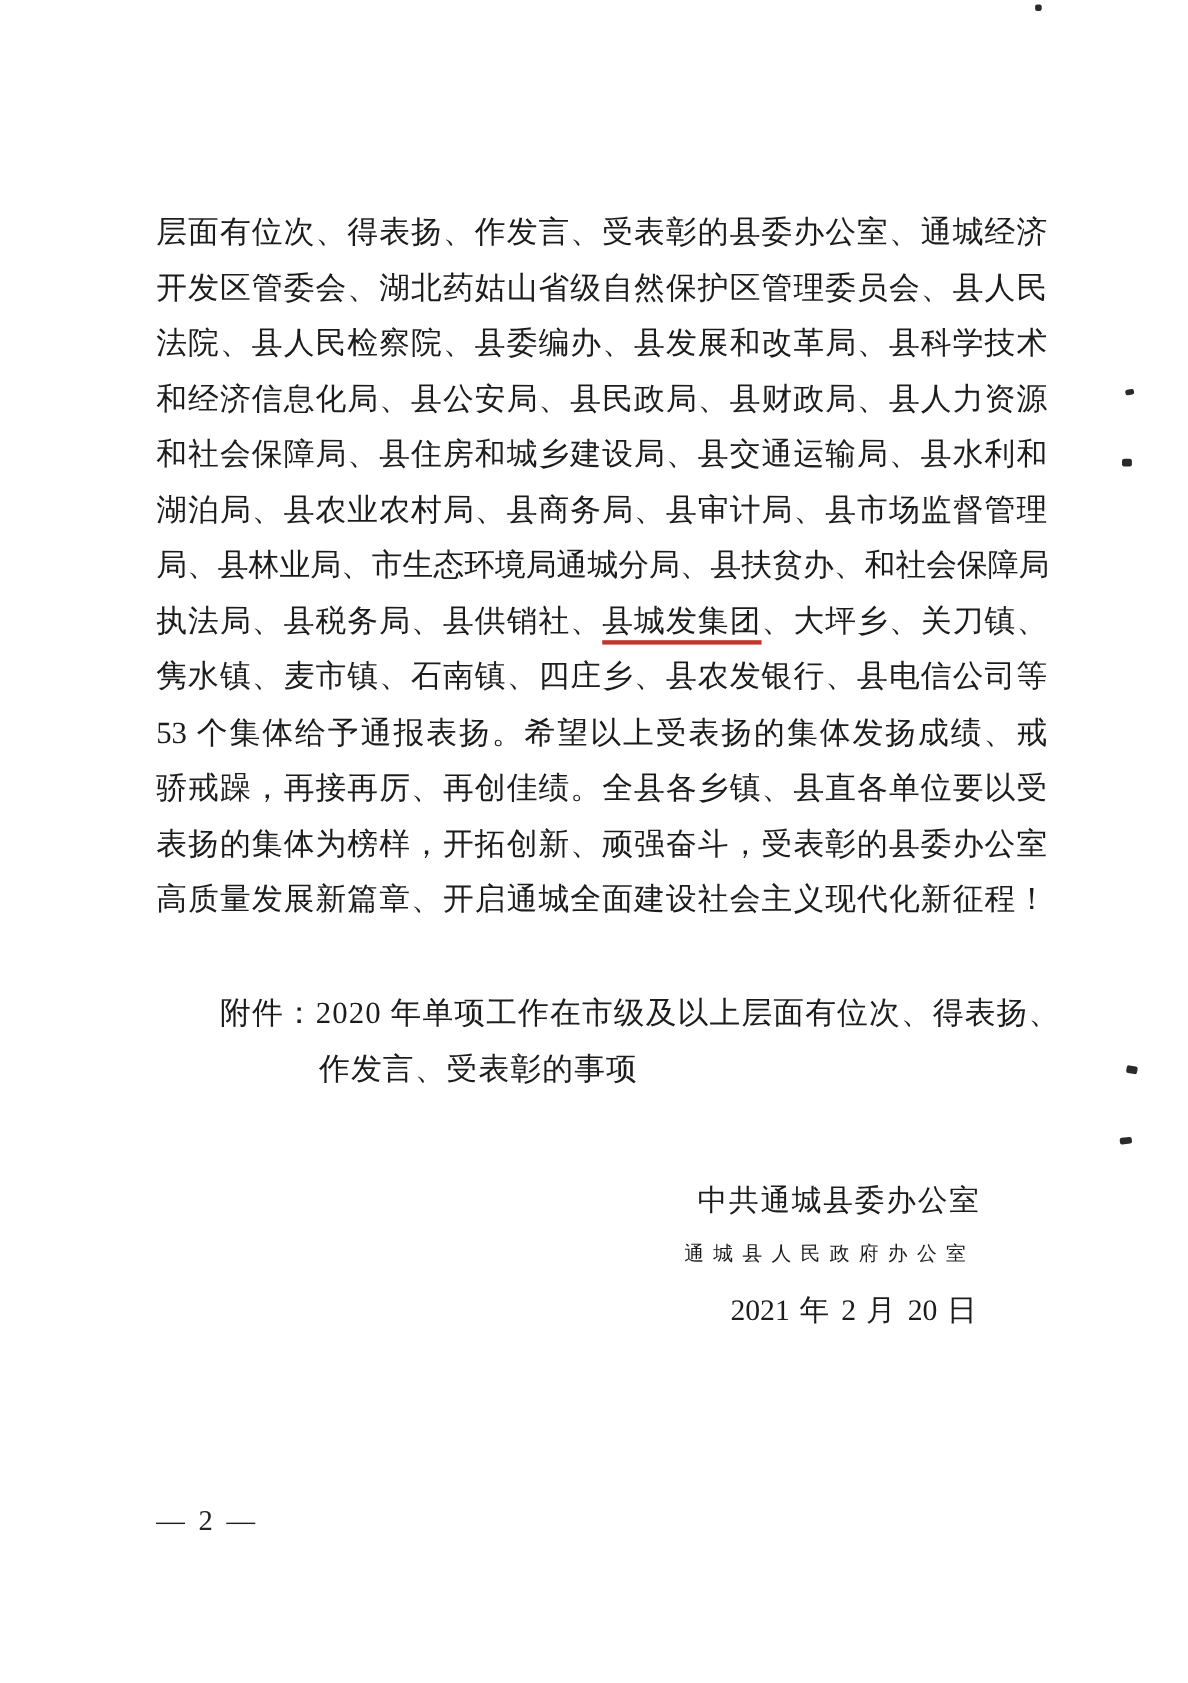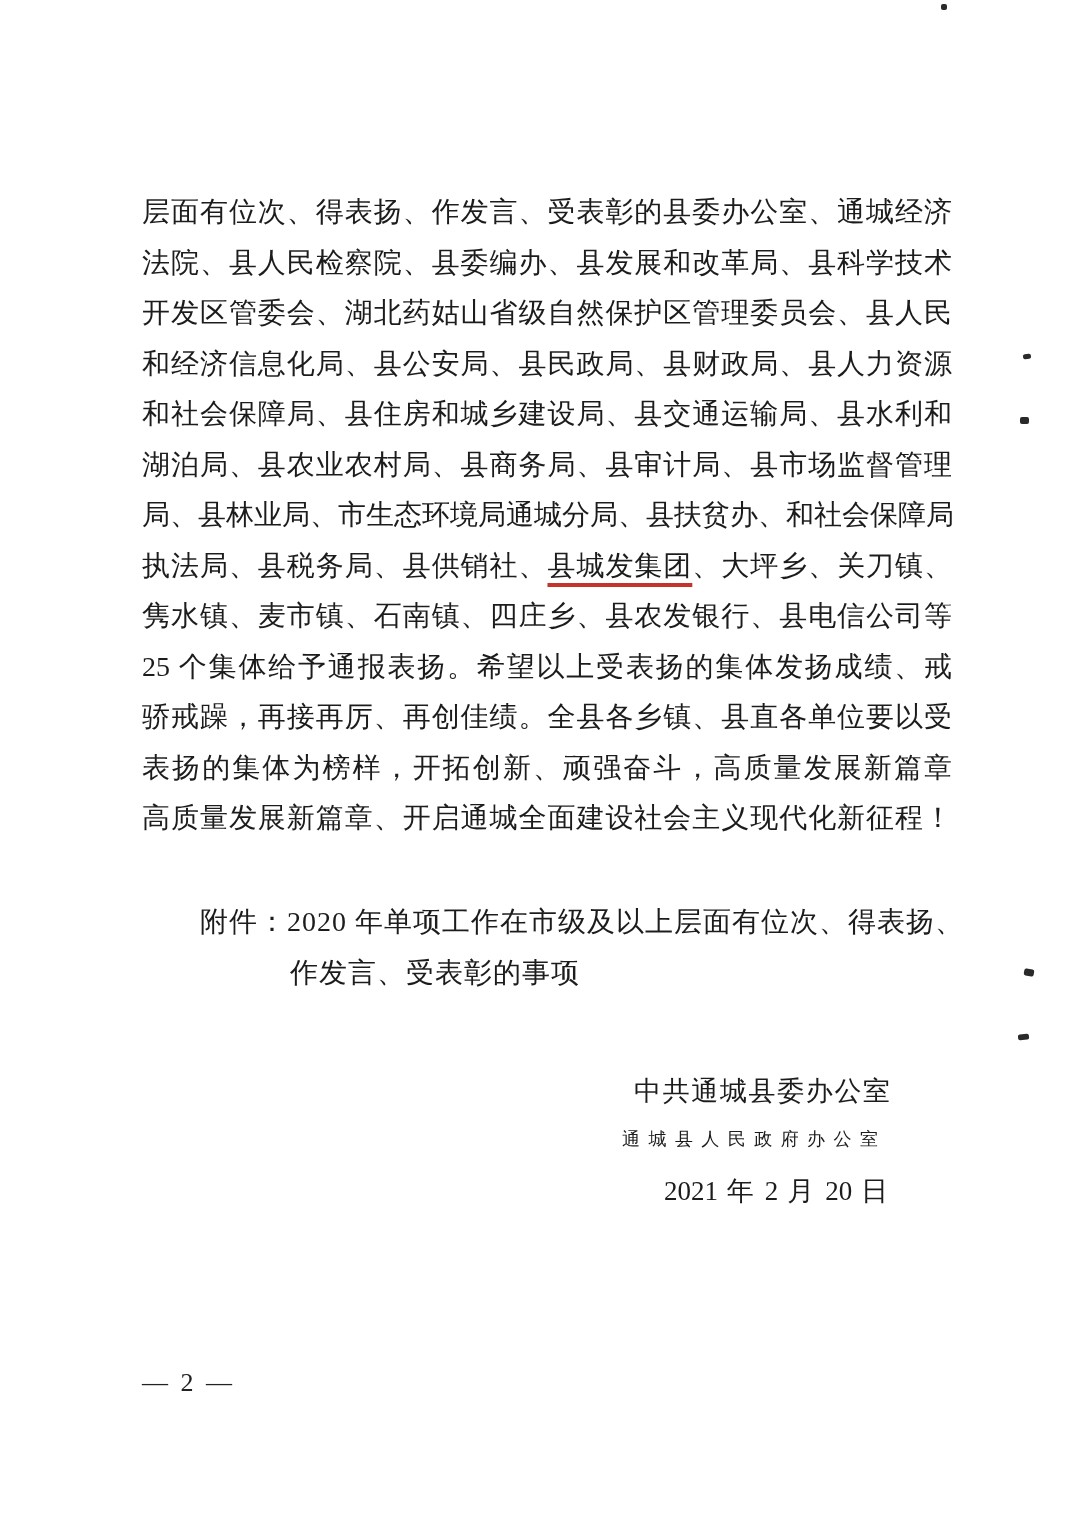--- a/index.html
+++ b/index.html
@@ -93,31 +93,31 @@
   .speck.s4 { left: 1024px; top: 969px; width: 10px; height: 7px; transform: rotate(10deg); }
   .speck.s5 { left: 1018px; top: 1034px; width: 11px; height: 6px; transform: rotate(-6deg); }
 </style>
 </head>
 <body>
 
 <div class="page">
 
   <div class="body-paragraph">
     <div class="bline">层面有位次、得表扬、作发言、受表彰的县委办公室、通城经济</div>
+    <div class="bline">开发区管委会、湖北药姑山省级自然保护区管理委员会、县人民</div>
     <div class="bline">法院、县人民检察院、县委编办、县发展和改革局、县科学技术</div>
-    <div class="bline">开发区管委会、湖北药姑山省级自然保护区管理委员会、县人民</div>
     <div class="bline">和经济信息化局、县公安局、县民政局、县财政局、县人力资源</div>
     <div class="bline">和社会保障局、县住房和城乡建设局、县交通运输局、县水利和</div>
     <div class="bline">湖泊局、县农业农村局、县商务局、县审计局、县市场监督管理</div>
     <div class="bline">局、县林业局、市生态环境局通城分局、县扶贫办、和社会保障局</div>
     <div class="bline"><span>执法局、县税务局、县供销社、</span><span class="red-underline">县城发集团</span><span>、大坪乡、关刀镇、</span></div>
     <div class="bline">隽水镇、麦市镇、石南镇、四庄乡、县农发银行、县电信公司等</div>
-    <div class="bline">25 个集体给予通报表扬。希望以上受表扬的集体发扬成绩、戒</div>
+    <div class="bline">53 个集体给予通报表扬。希望以上受表扬的集体发扬成绩、戒</div>
     <div class="bline">骄戒躁，再接再厉、再创佳绩。全县各乡镇、县直各单位要以受</div>
-    <div class="bline">表扬的集体为榜样，开拓创新、顽强奋斗，高质量发展新篇章</div>
+    <div class="bline">表扬的集体为榜样，开拓创新、顽强奋斗，受表彰的县委办公室</div>
     <div class="bline">高质量发展新篇章、开启通城全面建设社会主义现代化新征程！</div>
   </div>
 
   <div class="attachment">
     <div class="aline">附件：2020 年单项工作在市级及以上层面有位次、得表扬、</div>
     <div class="aline indent">作发言、受表彰的事项</div>
   </div>
 
   <div class="sig-org-1">中共通城县委办公室</div>
   <div class="sig-org-2">通城县人民政府办公室</div>

